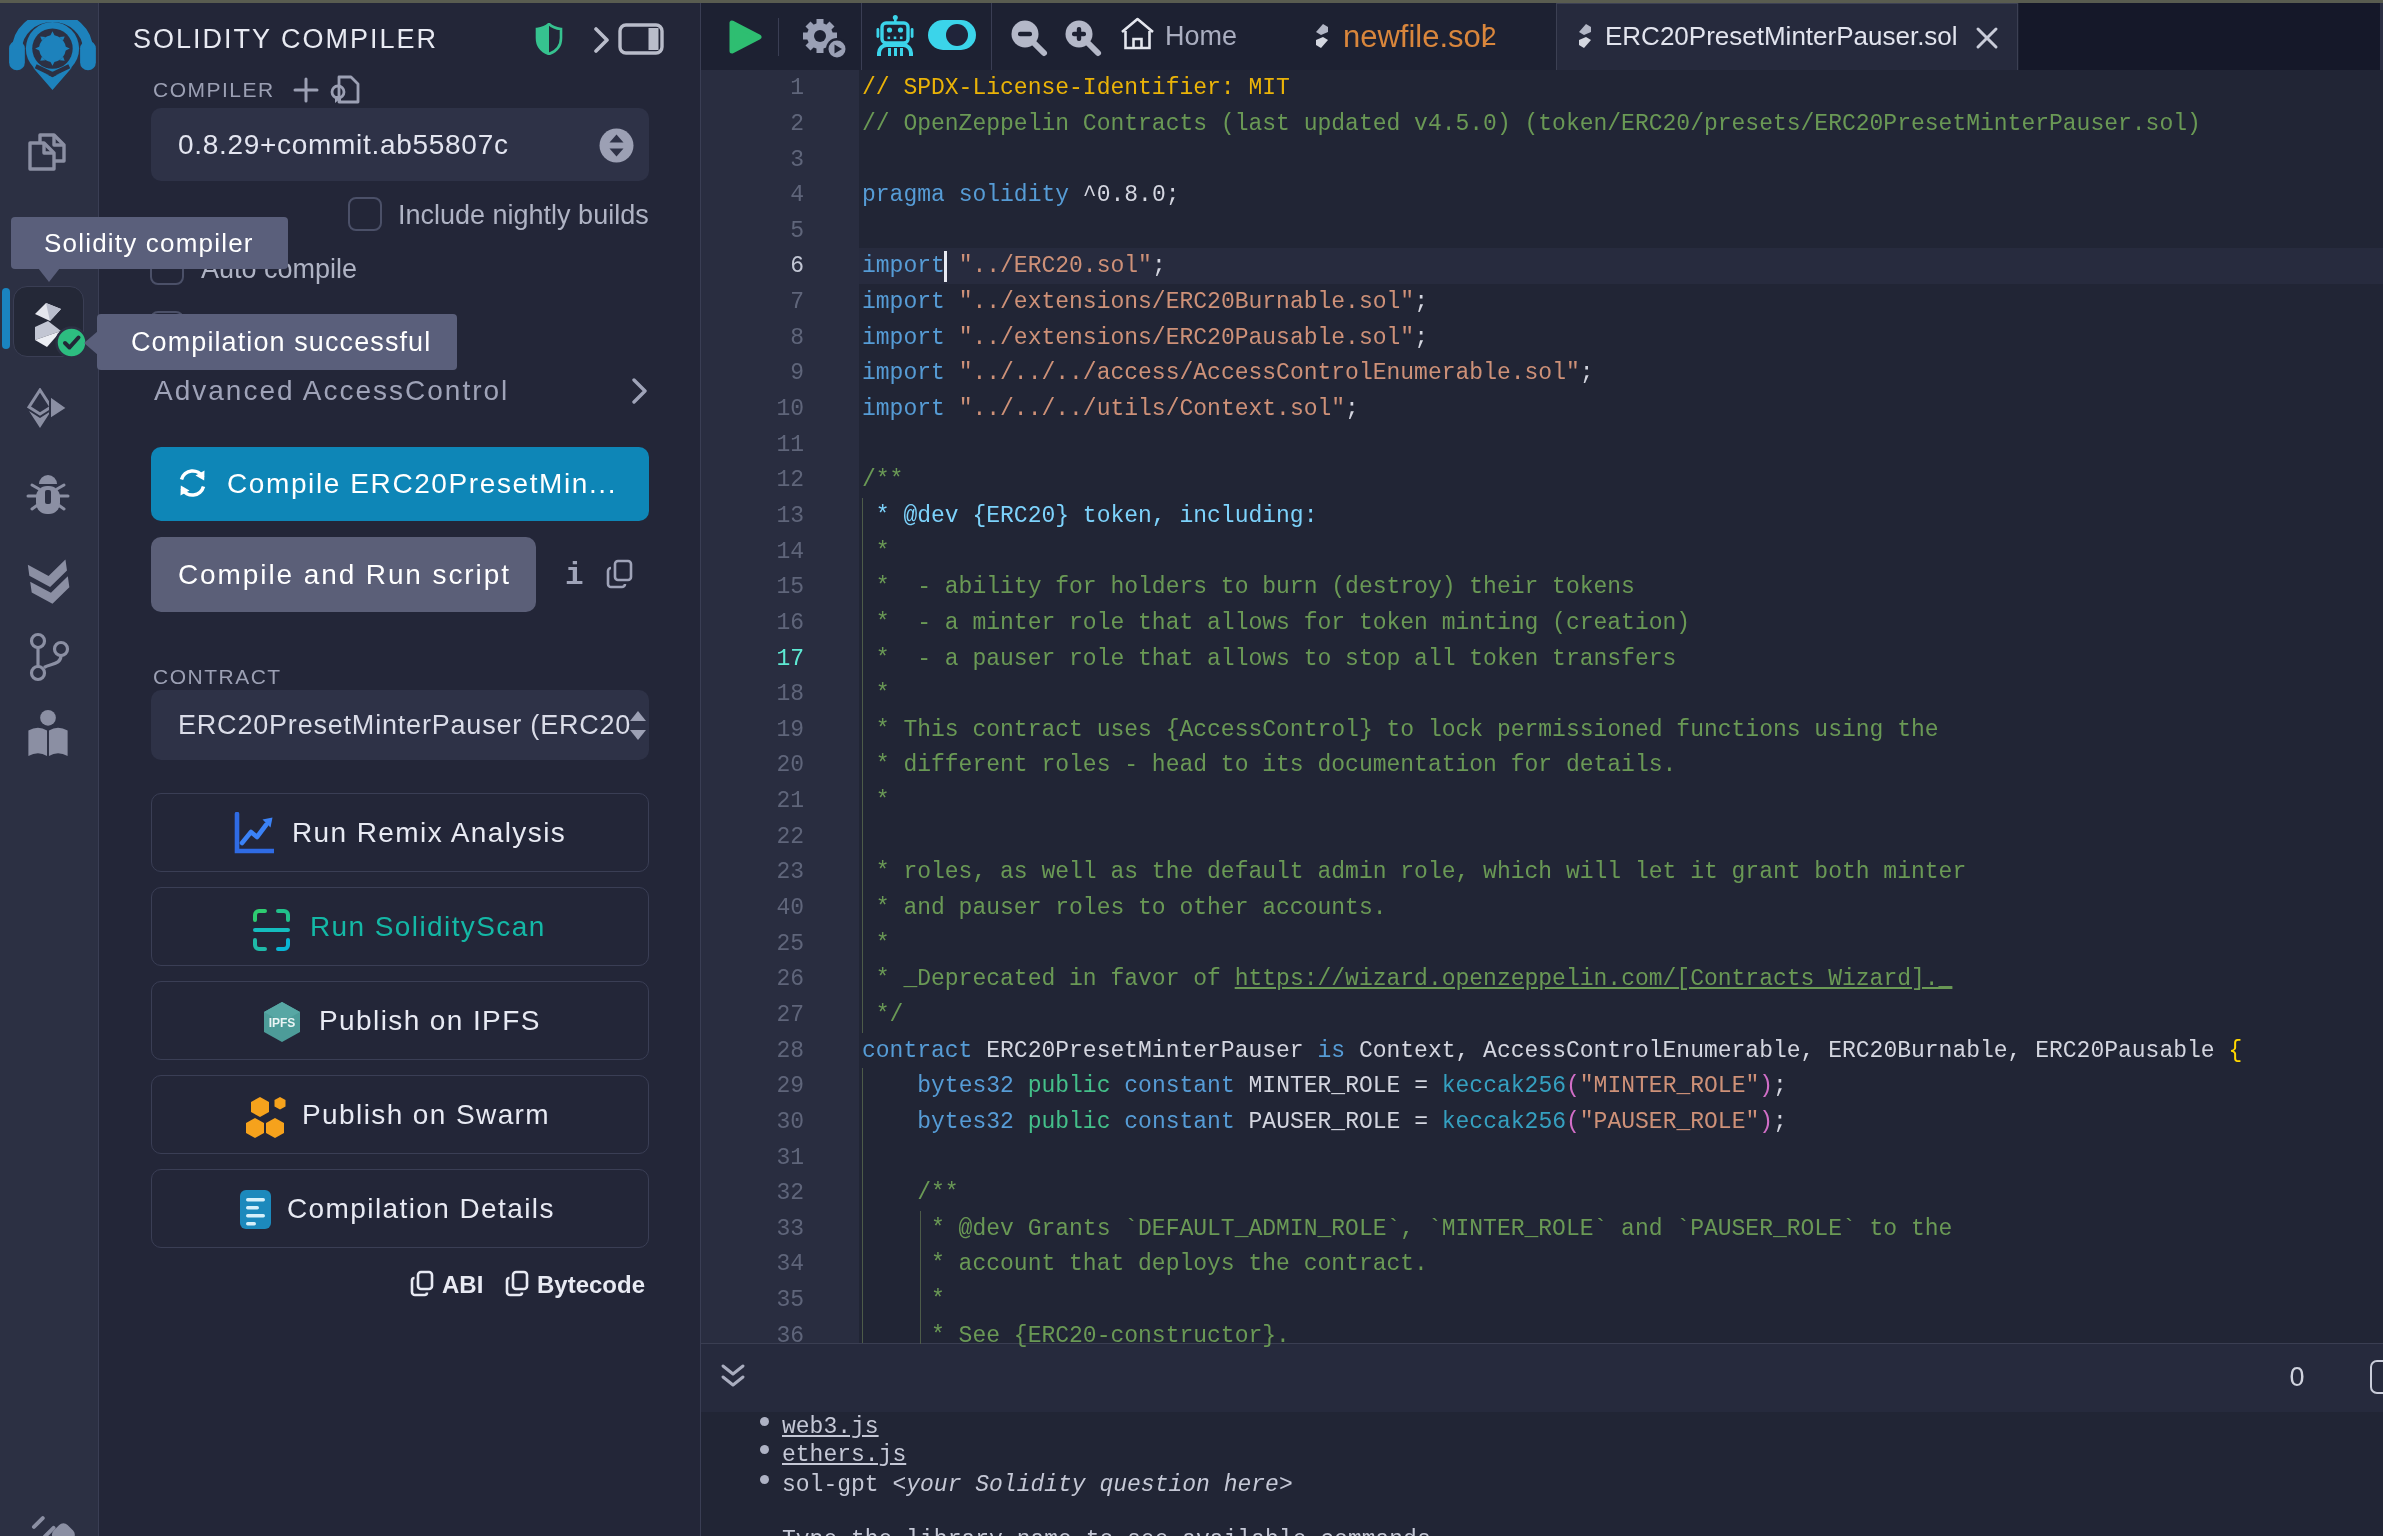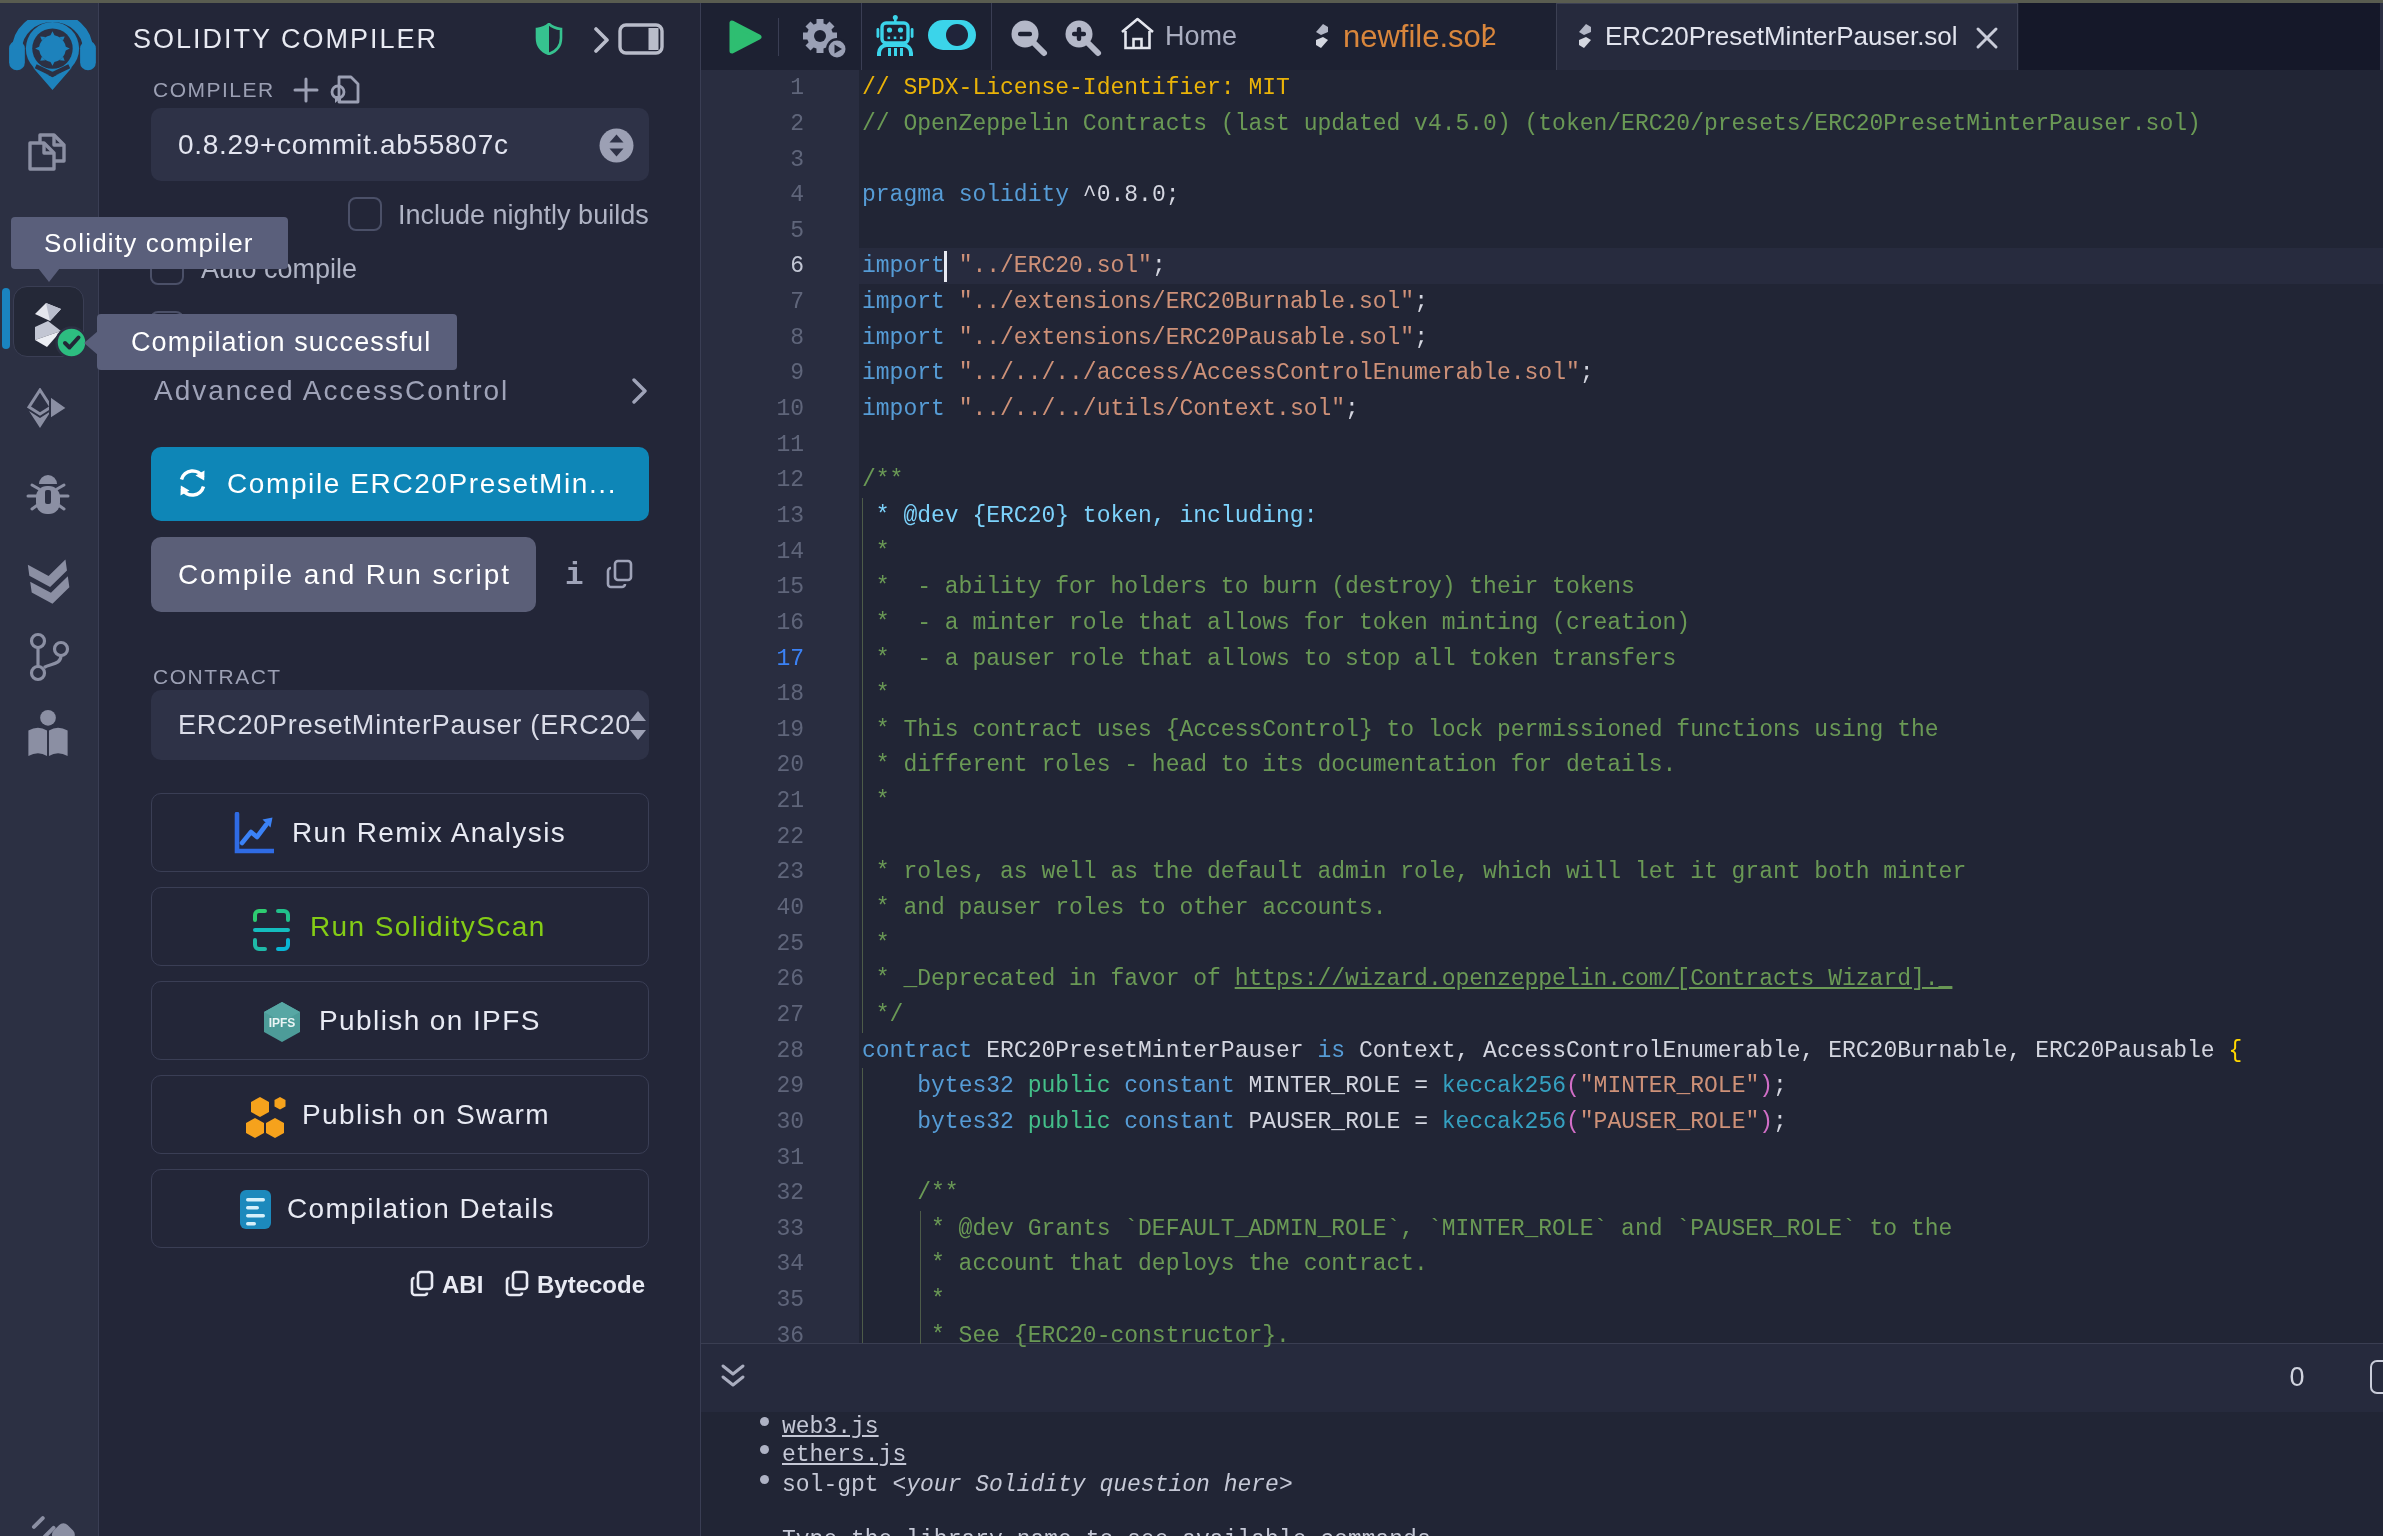--- a/index.html
+++ b/index.html
@@ -208,21 +208,21 @@
   <div class="a" style="left:151px;top:887px;width:498px;height:79px;border:1.5px solid #3a3e55;border-radius:10px;box-sizing:border-box"></div>
   <svg class="a" style="left:253px;top:908px" width="37" height="44" viewBox="0 0 37 44">
     <g fill="none" stroke-width="4" stroke-linecap="round">
       <path d="M2,12 V7 a4,4 0 0 1 4,-4 h6" stroke="#2ecc71"></path>
       <path d="M25,3 h6 a4,4 0 0 1 4,4 v5" stroke="#21c08b"></path>
       <path d="M2,32 v5 a4,4 0 0 0 4,4 h6" stroke="#1fb9a8"></path>
       <path d="M25,41 h6 a4,4 0 0 0 4,-4 v-5" stroke="#09b6d4"></path>
       <line x1="2" y1="22" x2="35" y2="22" stroke="#14bdbe"></line>
     </g>
   </svg>
-  <div class="a" style="left:310px;top:887px;height:97px;line-height:79px;font-size:28px;color:#84cc16;letter-spacing:1.4px">Run SolidityScan</div>
+  <div class="a" style="left:310px;top:887px;height:97px;line-height:79px;font-size:28px;color:#14b8a6;letter-spacing:1.4px">Run SolidityScan</div>
 
   <div class="a" style="left:151px;top:981px;width:498px;height:79px;border:1.5px solid #3a3e55;border-radius:10px;box-sizing:border-box"></div>
   <svg class="a" style="left:261px;top:1000px" width="42" height="44" viewBox="0 0 42 44">
     <polygon points="21,2 39,12 39,32 21,42 3,32 3,12" fill="#4d9c99"></polygon>
     <polygon points="21,2 39,12 21,22 3,12" fill="#57a7a4"></polygon>
     <text x="21" y="27" font-family="Liberation Sans" font-size="12" font-weight="bold" fill="#eaf4f4" text-anchor="middle">IPFS</text>
   </svg>
   <div class="a" style="left:319px;top:981px;height:79px;line-height:79px;font-size:28px;color:#e8eaf3;letter-spacing:1.4px">Publish on IPFS</div>
 
   <div class="a" style="left:151px;top:1075px;width:498px;height:79px;border:1.5px solid #3a3e55;border-radius:10px;box-sizing:border-box"></div>
@@ -360,21 +360,21 @@
 <div class="ln" style="top:462px;color:#5f657a">12</div>
 <div class="cl" style="top:462px"><span style="color:#6a9955">/**</span></div>
 <div class="ln" style="top:498px;color:#5f657a">13</div>
 <div class="cl" style="top:498px"><span style="color:#7dd3fc"> * @dev {ERC20} token, including:</span></div>
 <div class="ln" style="top:534px;color:#5f657a">14</div>
 <div class="cl" style="top:534px"><span style="color:#6a9955"> *</span></div>
 <div class="ln" style="top:569px;color:#5f657a">15</div>
 <div class="cl" style="top:569px"><span style="color:#6a9955"> *  - ability for holders to burn (destroy) their tokens</span></div>
 <div class="ln" style="top:605px;color:#5f657a">16</div>
 <div class="cl" style="top:605px"><span style="color:#6a9955"> *  - a minter role that allows for token minting (creation)</span></div>
-<div class="ln" style="top:641px;color:#3b82f6">17</div>
+<div class="ln" style="top:641px;color:#5eead4">17</div>
 <div class="cl" style="top:641px"><span style="color:#6a9955"> *  - a pauser role that allows to stop all token transfers</span></div>
 <div class="ln" style="top:676px;color:#5f657a">18</div>
 <div class="cl" style="top:676px"><span style="color:#6a9955"> *</span></div>
 <div class="ln" style="top:712px;color:#5f657a">19</div>
 <div class="cl" style="top:712px"><span style="color:#6a9955"> * This contract uses {AccessControl} to lock permissioned functions using the</span></div>
 <div class="ln" style="top:747px;color:#5f657a">20</div>
 <div class="cl" style="top:747px"><span style="color:#6a9955"> * different roles - head to its documentation for details.</span></div>
 <div class="ln" style="top:783px;color:#5f657a">21</div>
 <div class="cl" style="top:783px"><span style="color:#6a9955"> *</span></div>
 <div class="ln" style="top:819px;color:#5f657a">22</div>

